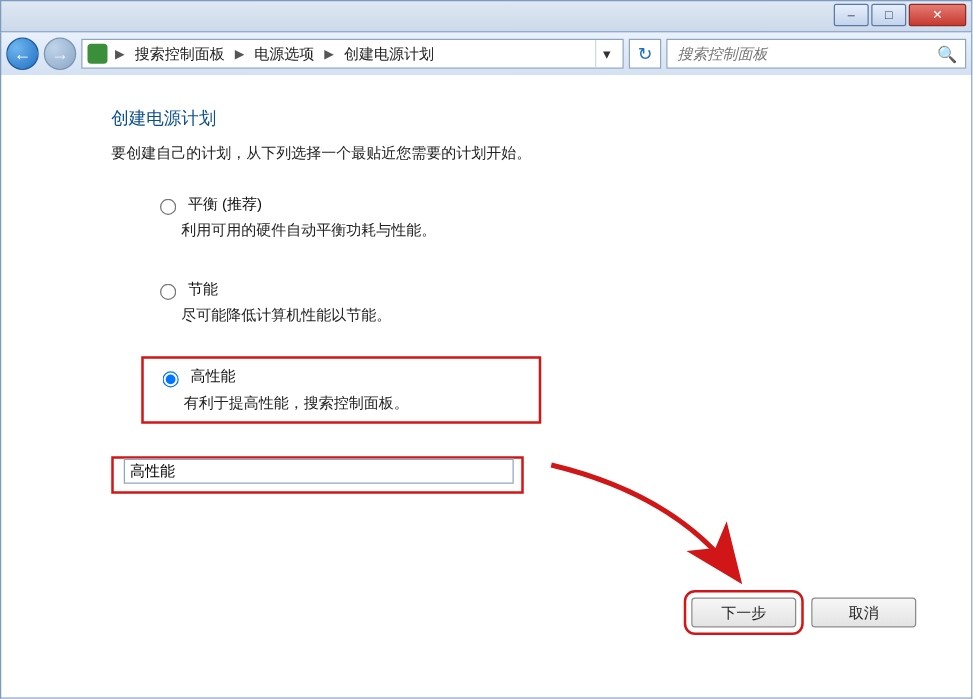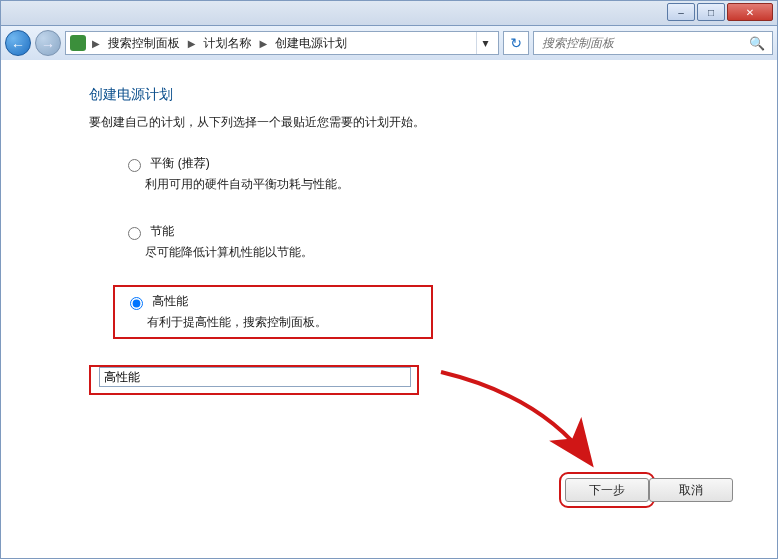--- a/index.html
+++ b/index.html
@@ -88,21 +88,21 @@
   .plan .plan-desc { margin-left:22px; margin-top:4px; color:#222; }
   .plan.highlighted { border:2px solid #d01616; padding:6px 10px; width:320px;}
   .name-block { margin-top:26px; border:2px solid #d01616; width:330px; padding:0 0 4px 0;}
   .name-block .lbl { padding:4px 8px 2px 8px; }
   .name-block input[type=text]{
     display:block; width:312px; margin:0 8px 2px 8px;
     border:1px solid #8fa6c2; height:20px; padding:1px 4px; font-size:12px;
   }
   .footer-btns {
     position:absolute; right:44px; bottom:56px;
-    display:flex; align-items:center;
+    display:flex; gap:12px; align-items:center;
   }
   .btn {
     min-width:84px; height:24px;
     background:linear-gradient(#f7f7f7,#e3e3e3);
     border:1px solid #8a8a8a; border-radius:3px;
     font-size:12px; color:#222;
     display:flex;align-items:center;justify-content:center;
     padding:0 14px;
   }
   .btn.primary-box { outline:2px solid #d01616; outline-offset:4px; }
@@ -135,21 +135,21 @@
     </div>
   <div class="nav-fwd">
       <span>→</span>
     </div>
 
   <div class="addr">
     <span class="addr-icon"></span>
     <span class="sep">▶</span>
     <span class="crumb">搜索控制面板</span>
     <span class="sep">▶</span>
-    <span class="crumb">计划名称</span>
+    <span class="crumb">电源选项</span>
     <span class="sep">▶</span>
     <span class="crumb">创建电源计划</span>
     <span style="flex:1"></span>
     <span class="addr-drop">
         <span>▾</span>
       </span>
   </div>
 
   <div class="refresh">
       <span>↻</span>

